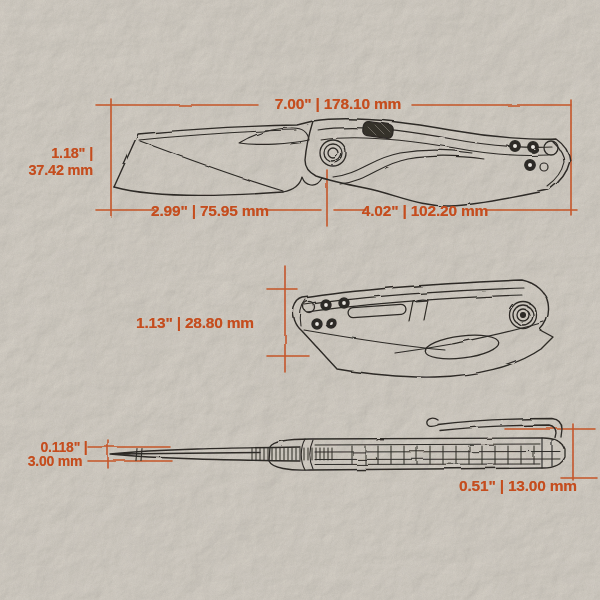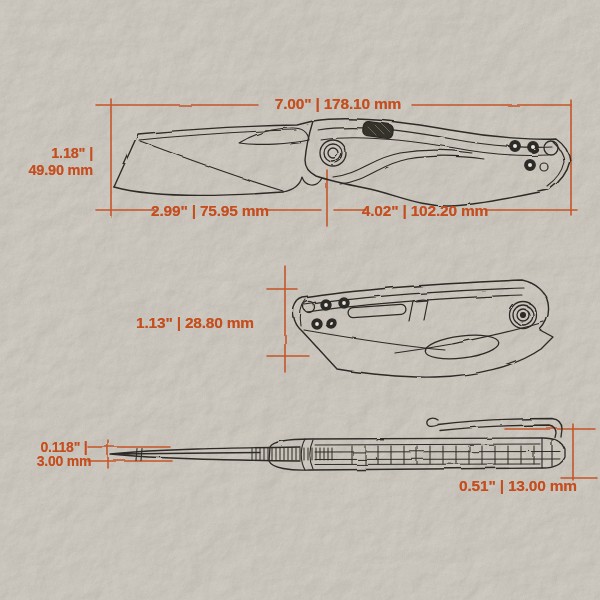--- a/index.html
+++ b/index.html
@@ -175,27 +175,27 @@
       <path d="M542,438 V468 M552,440 V466" stroke-width="1.1"></path>
 
       <path d="M438,425 C430,428 426,426 427,421.5 C428,418 434,417 438,420 M438,424.5 C470,420.5 520,418.5 552,418.5 C559,419.5 562,424 562,429 L561,437 M440,430.5 C472,427 520,425 549,425 C554,426 556,429 556,433 L555,437.5" stroke-width="1.3"></path>
     </g>
   </svg>
 
   <div class="dim center fs16" style="left:338px;top:104px;">7.00" | 178.10 mm</div>
 
   <div class="dim rightblock fs15" style="left:18px;top:145px;width:75px;">
     <div>1.18" |</div>
-    <div>49.90 mm</div>
+    <div>37.42 mm</div>
   </div>
 
   <div class="dim center fs16" style="left:210px;top:211px;">2.99" | 75.95 mm</div>
 
   <div class="dim center fs16" style="left:425px;top:211px;">4.02" | 102.20 mm</div>
 
   <div class="dim center fs16" style="left:195px;top:323px;">1.13" | 28.80 mm</div>
 
   <div class="dim center fs14" style="left:64px;top:447px;">0.118" |</div>
-  <div class="dim center fs14" style="left:64px;top:461px;">3.00 mm</div>
+  <div class="dim center fs14" style="left:55px;top:461px;">3.00 mm</div>
 
   <div class="dim center fs16" style="left:518px;top:486px;">0.51" | 13.00 mm</div>
 
 </div>
 
 </body></html>

